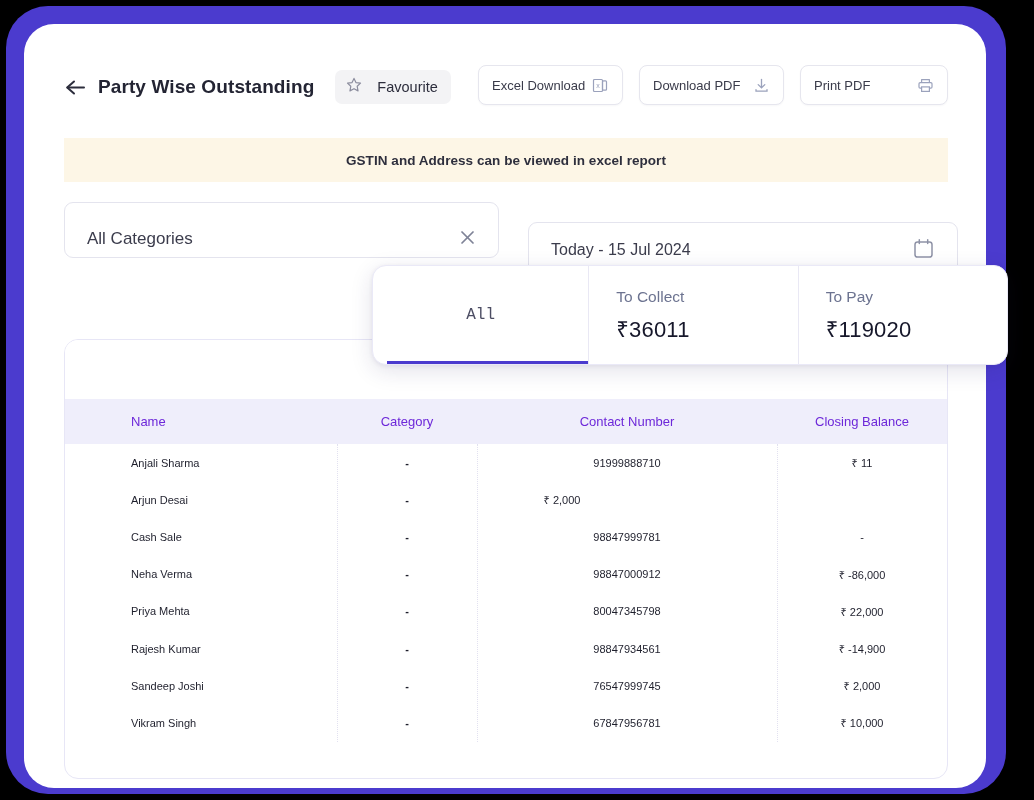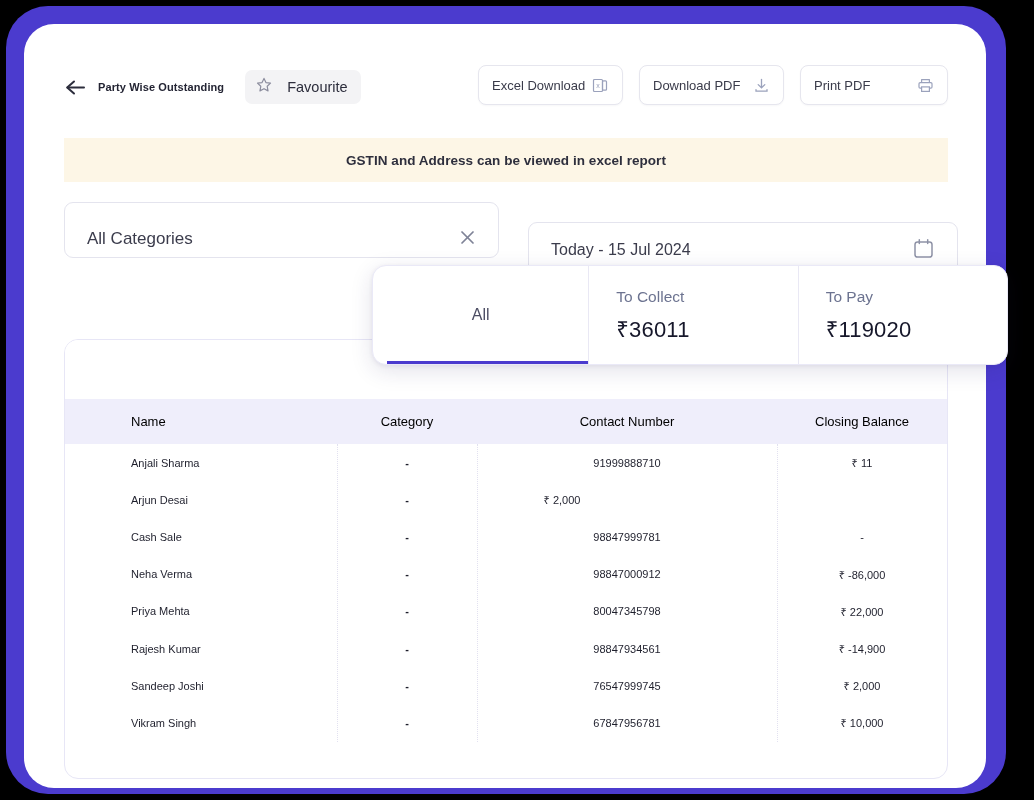--- a/index.html
+++ b/index.html
@@ -56,21 +56,21 @@
   .back-arrow {
     width: 22px;
     height: 22px;
     display: flex;
     align-items: center;
     justify-content: center;
     cursor: pointer;
   }
 
   #page-title {
-    font-size: 11px;
+    font-size: 19px;
     font-weight: bold;
     color: #232433;
     letter-spacing: 0.1px;
     white-space: nowrap;
   }
 
   #favourite-button {
     display: flex;
     align-items: center;
     gap: 15px;
@@ -223,21 +223,21 @@
     align-items: center;
   }
 
   .col-name    { width: 272px; padding-left: 66px; text-align: left; }
   .col-cat     { width: 140px; text-align: center; }
   .col-contact { width: 300px; text-align: center; }
   .col-bal     { width: 170px; text-align: center; }
 
   #table-head-row .th {
     font-size: 13px;
-    color: #000000;
+    color: #6d28d9;
   }
 
   #table-body { position: relative; }
 
   .tbl-row {
     height: 37.2px;
     display: flex;
     align-items: center;
   }
 
@@ -285,20 +285,21 @@
 
   #summary-tab-all {
     width: 216px;
     align-items: center;
     cursor: pointer;
   }
 
   #summary-tab-all .seg-label {
     font-size: 16px;
     color: #4C4D63;
+    font-family: Liberation Mono, monospace;
   }
 
   #summary-tab-all .tab-underline {
     position: absolute;
     left: 14px;
     right: 0;
     bottom: 0;
     height: 3px;
     background: #4B3BCE;
   }

